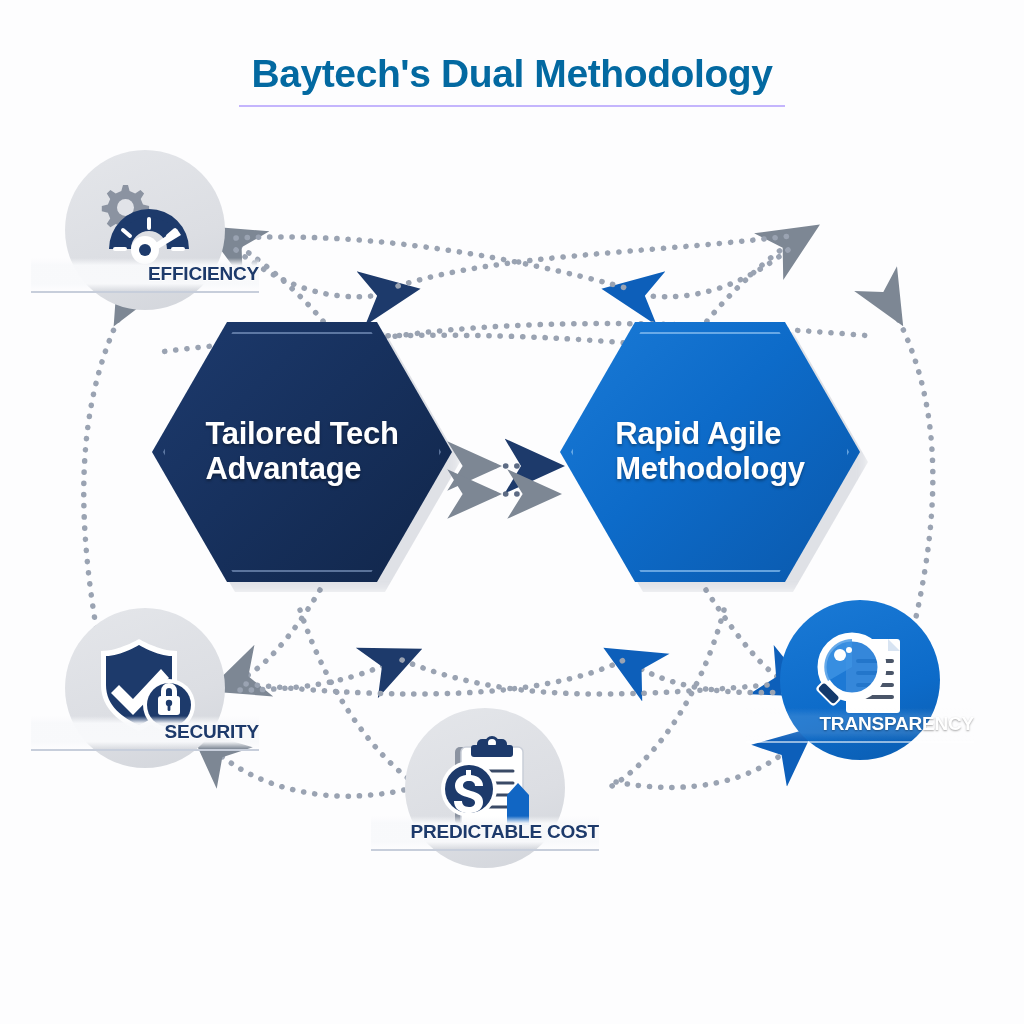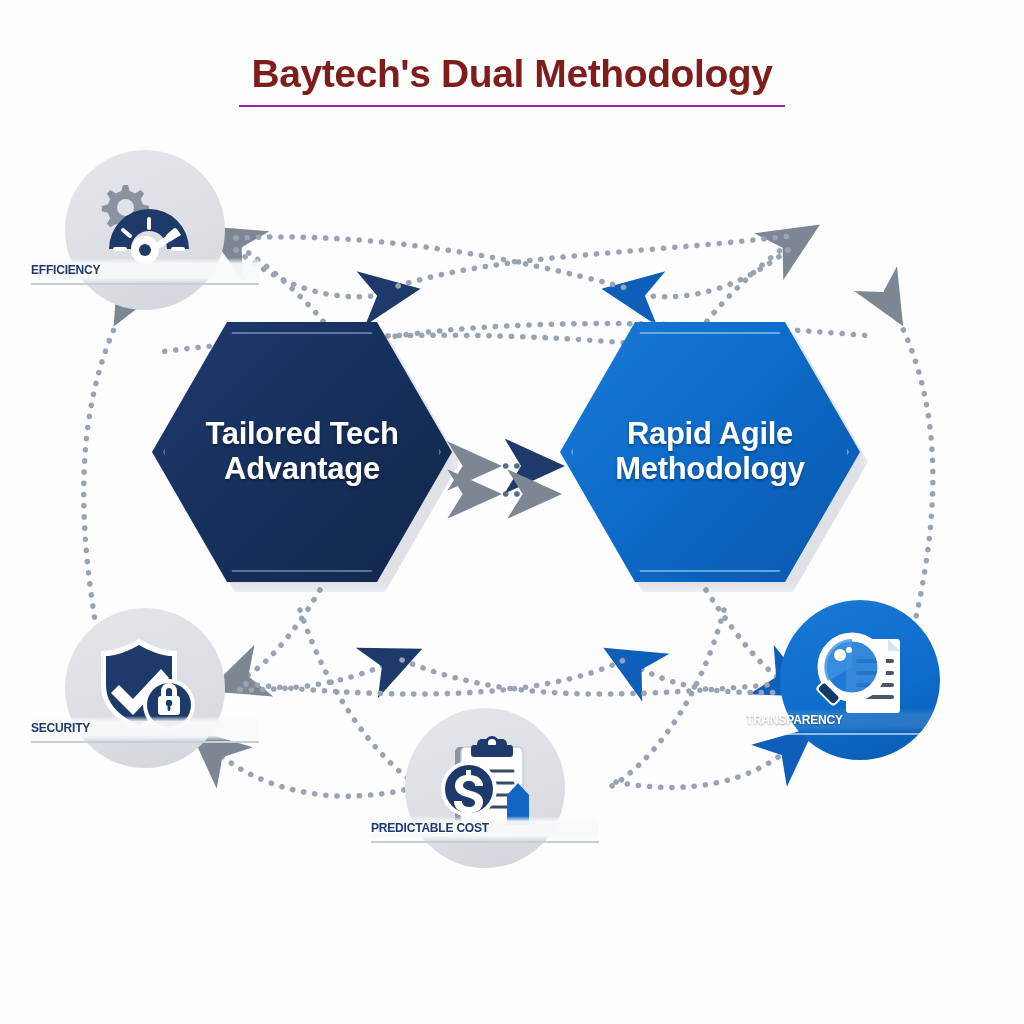--- a/index.html
+++ b/index.html
@@ -16,36 +16,35 @@
   .title-wrap{
     position:absolute;left:0;top:52px;width:1024px;
     text-align:center;
   }
   .title-text{
     display:inline-block;
     font-family:"Liberation Sans", sans-serif;
     font-weight:bold;
     font-size:39px;
     letter-spacing:-0.4px;
-    color:#7f1d1d;
+    color:#0369a1;
     padding:0 12px 9px 12px;
-    border-bottom:2px solid #a21caf;
+    border-bottom:2px solid #c4b5fd;
     text-shadow:0 1px 1px rgba(255,255,255,.9);
   }
 
   
   #links{position:absolute;left:0;top:0;width:1024px;height:1024px;}
 
   
   .hex{
     position:absolute;
     width:300px;height:260px;
     display:flex;align-items:center;justify-content:center;
     clip-path:polygon(25% 0%,75% 0%,100% 50%,75% 100%,25% 100%,0% 50%);
-    text-align:center;
   }
   .hex .inner-line{
     position:absolute;left:11px;top:10px;right:11px;bottom:10px;
     clip-path:polygon(25% 0%,75% 0%,100% 50%,75% 100%,25% 100%,0% 50%);
     border:0;
   }
   .hex-label{
     position:relative;z-index:3;
     color:#ffffff;font-weight:bold;font-size:31px;line-height:1.12;
     text-shadow:0 2px 3px rgba(0,0,0,.35);
@@ -75,22 +74,22 @@
   .node-circle{
     position:absolute;left:0;top:0;width:160px;height:160px;border-radius:50%;
     display:flex;align-items:center;justify-content:center;
   }
   .node-circle.gray{background:linear-gradient(160deg,#e4e6ea 0%,#dcdee3 60%,#d2d5db 100%);}
   .node-circle.blue{background:linear-gradient(160deg,#1a7ad6 0%,#0d6bc9 60%,#0a5cb0 100%);}
   .node-icon{width:104px;height:104px;position:relative;z-index:2;margin-bottom:6px;}
   .node-label{
     position:absolute;left:-34px;width:228px;
     top:108px;
-    text-align:left;
-    font-weight:bold;font-size:12px;letter-spacing:-0.2px;
+    text-align:right;
+    font-weight:bold;font-size:19px;letter-spacing:-0.2px;
     color:#1d3a6b;
     background:linear-gradient(180deg,rgba(250,251,252,.0) 0%,rgba(248,249,251,.95) 22%,rgba(248,249,251,.97) 78%,rgba(250,251,252,0) 100%);
     padding:5px 0 6px 0;
     border-bottom:2px solid #c7cedb;
     z-index:4;
     text-shadow:0 1px 0 rgba(255,255,255,.9);
   }
   .node-label.on-blue{color:#ffffff;background:linear-gradient(180deg,rgba(255,255,255,0) 0%,rgba(255,255,255,.12) 25%,rgba(255,255,255,.12) 75%,rgba(255,255,255,0) 100%);text-shadow:0 1px 2px rgba(0,0,0,.35);border-bottom:2px solid rgba(255,255,255,.55);}
 
   #node-efficiency{left:65px;top:150px;}

